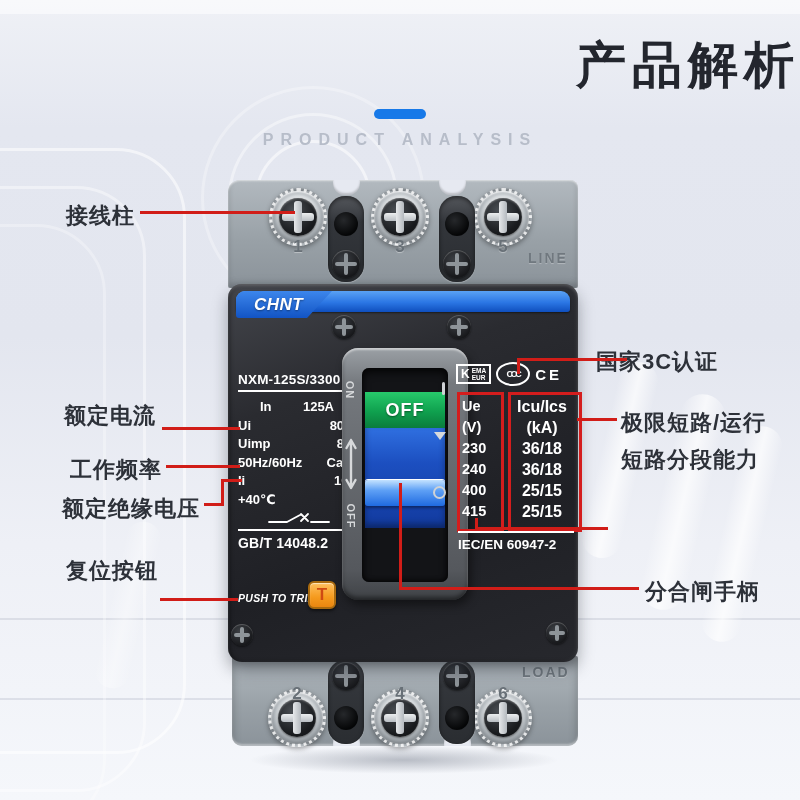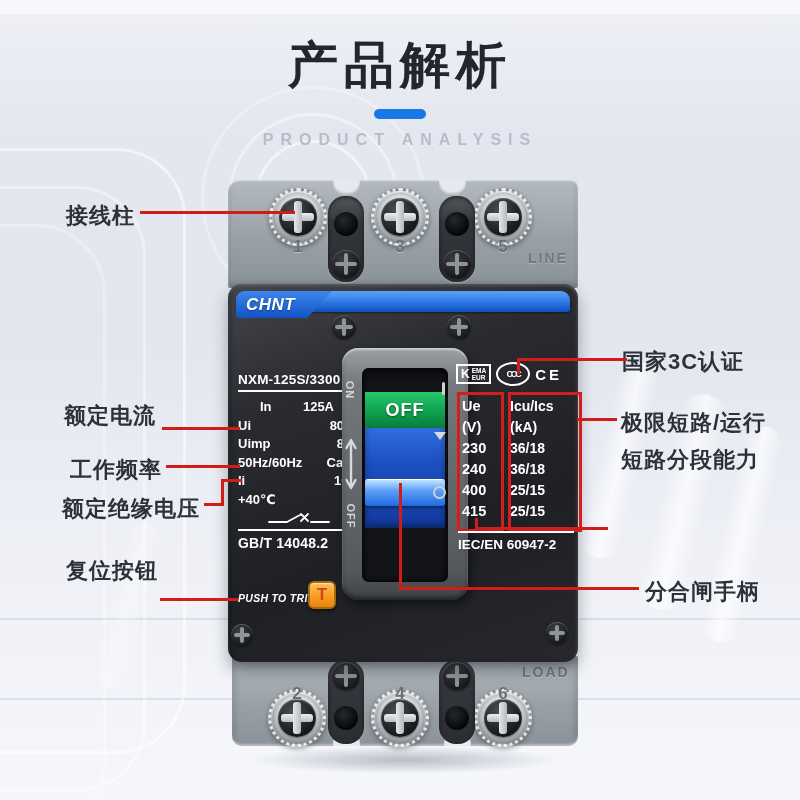--- a/index.html
+++ b/index.html
@@ -8,21 +8,21 @@
     background:linear-gradient(180deg,#eff1f6 0%,#e4e7f0 16%,#e3e6ef 42%,#eef0f6 68%,#f5f7fb 100%);}
   
   .deco{position:absolute;pointer-events:none;}
   .ring{border:3px solid rgba(255,255,255,.55);border-radius:50%;}
   .sw{border:3px solid rgba(255,255,255,.55);border-radius:70px;}
   .hline{height:2px;background:rgba(175,182,196,.33);left:0;width:800px;}
   .band{background:linear-gradient(90deg,rgba(255,255,255,0),rgba(255,255,255,.7),rgba(255,255,255,0));
     transform:rotate(13deg);border-radius:24px;}
   .topshine{left:0;top:0;width:800px;height:14px;background:rgba(255,255,255,.55);}
   
-  .title{position:absolute;left:0;top:32px;width:800px;text-align:center;
+  .title{position:absolute;left:0;top:32px;width:800px;text-align:right;
     font-size:50px;font-weight:900;letter-spacing:6px;color:#23262e;}
   .title-bar{position:absolute;left:374px;top:109px;width:52px;height:10px;border-radius:5px;}
   .subtitle{position:absolute;left:0;top:131px;width:800px;text-align:center;
     font-size:16px;font-weight:700;letter-spacing:7px;color:#b7bdc9;}
   
   .breaker{position:absolute;left:228px;top:180px;width:350px;height:570px;}
   .tblock{position:absolute;left:0;width:350px;background:linear-gradient(180deg,#b2b9bf,#99a1a7 55%,#8b939a);
     box-shadow:inset 0 1px 2px rgba(255,255,255,.6),inset 0 -4px 6px rgba(0,0,0,.18);z-index:1;}
   .tblock.top{top:0;height:108px;border-radius:12px 8px 2px 2px;}
   .tblock.bottom{left:4px;top:476px;height:90px;width:346px;border-radius:2px 2px 10px 10px;
@@ -59,21 +59,21 @@
   .body{position:absolute;left:0;top:104px;width:350px;height:378px;border-radius:14px;z-index:2;
     background:linear-gradient(160deg,#44464c 0%,#2a2b30 28%,#1f2025 65%,#27282d 100%);
     box-shadow:inset 0 2px 3px rgba(255,255,255,.18),inset -2px 0 4px rgba(255,255,255,.06),
       inset 2px 0 4px rgba(0,0,0,.4),0 8px 16px rgba(20,25,35,.35);}
   .band-blue{position:absolute;left:8px;top:7px;width:334px;height:21px;border-radius:9px 9px 3px 3px;
     background:linear-gradient(180deg,#5aa2f5,#2b76e4 55%,#0f4fbe);box-shadow:0 1px 2px rgba(0,0,0,.5);}
   .brand-chip{position:absolute;left:0;top:0;width:96px;height:27px;border-radius:9px 0 0 3px;
     background:linear-gradient(180deg,#3c86ec,#1254c4);clip-path:polygon(0 0,100% 0,74% 100%,0 100%);
     display:flex;align-items:center;}
   .brand-chip span{color:#fff;font-weight:800;font-style:italic;font-size:17px;letter-spacing:.5px;
-    padding-left:10px;text-shadow:0 1px 2px rgba(0,0,0,.4);}
+    padding-left:18px;text-shadow:0 1px 2px rgba(0,0,0,.4);}
   
   .spec{position:absolute;left:10px;top:88px;width:122px;color:#fff;font-weight:700;font-size:13px;}
   .model{font-size:13.5px;letter-spacing:.2px;border-bottom:2px solid #fff;padding-bottom:3px;margin-bottom:6px;}
   .srow{display:flex;justify-content:space-between;line-height:18.5px;}
   .srow.inrow{padding:0 26px 0 22px;}
   .sym-row{height:17px;display:flex;align-items:center;justify-content:center;}
   .sdiv{height:2px;background:#fff;margin:3px 0 4px 0;}
   .std{font-size:14px;letter-spacing:.2px;}
   
   .bezel{position:absolute;left:114px;top:64px;width:126px;height:252px;border-radius:16px;
@@ -95,21 +95,21 @@
   .rmark-ring{position:absolute;right:2px;top:118px;width:9px;height:9px;border:2px solid #cfd2d5;border-radius:50%;}
   
   .certs{position:absolute;left:228px;top:78px;width:120px;display:flex;align-items:center;gap:5px;color:#fff;}
   .kema{border:2px solid #fff;display:flex;align-items:center;gap:2px;padding:1px 3px;}
   .kema .k{font-size:12px;font-weight:800;}
   .kema .col{display:flex;flex-direction:column;font-size:6.5px;font-weight:800;line-height:7px;}
   .cccmark{width:30px;height:20px;border:2px solid #fff;border-radius:50%;display:flex;align-items:center;justify-content:center;
     font-size:9px;font-weight:800;letter-spacing:-2px;}
   .cemark{font-size:15px;font-weight:800;letter-spacing:3px;text-align:right;}
   .col-ue{position:absolute;left:234px;top:112px;width:34px;color:#fff;font-weight:700;font-size:14.5px;line-height:21px;}
-  .col-ik{position:absolute;left:282px;top:112px;width:64px;color:#fff;font-weight:700;font-size:14px;line-height:21px;text-align:left;}
+  .col-ik{position:absolute;left:282px;top:112px;width:64px;color:#fff;font-weight:700;font-size:16px;line-height:21px;text-align:center;}
   .redbox{position:absolute;border:3px solid #d41d1d;}
   .cdiv{position:absolute;left:230px;top:247px;width:116px;height:2px;background:#fff;}
   .iec{position:absolute;left:230px;top:253px;color:#fff;font-weight:700;font-size:13.5px;}
   
   .trip-label{position:absolute;left:10px;top:308px;color:#fff;font-weight:800;font-style:italic;font-size:10.5px;letter-spacing:.3px;}
   .trip-btn{position:absolute;left:80px;top:297px;width:28px;height:28px;border-radius:6px;box-sizing:border-box;
     background:linear-gradient(180deg,#ffc05e,#f59a1d 60%,#e98610);border:2px solid #a96a0e;
     box-shadow:inset 0 1px 1px rgba(255,255,255,.6),0 2px 3px rgba(0,0,0,.5);
     display:flex;align-items:center;justify-content:center;color:#cf4a12;font-weight:900;font-size:17px;}
   
@@ -318,21 +318,21 @@
   <div class="rline h" style="left:166px;top:465px;width:74px;"></div>
 
   <div class="cn-label" style="left:62px;top:494px;">额定绝缘电压</div>
   <div class="rline h" style="left:204px;top:503px;width:20px;"></div>
   <div class="rline v" style="left:221px;top:479px;height:27px;"></div>
   <div class="rline h" style="left:221px;top:479px;width:21px;"></div>
 
   <div class="cn-label" style="left:66px;top:556px;">复位按钮</div>
   <div class="rline h" style="left:160px;top:598px;width:78px;"></div>
 
-  <div class="cn-label" style="left:622px;top:347px;">国家3C认证</div>
+  <div class="cn-label" style="left:596px;top:347px;">国家3C认证</div>
   <div class="rline v" style="left:517px;top:358px;height:16px;"></div>
   <div class="rline h" style="left:517px;top:358px;width:110px;"></div>
 
   <div class="cn-label" style="left:621px;top:445px;">短路分段能力</div>
   <div class="cn-label" style="left:621px;top:408px;">极限短路/运行</div>
   <div class="rline h" style="left:577px;top:418px;width:40px;"></div>
 
   <div class="rline v" style="left:475px;top:518px;height:12px;"></div>
   <div class="rline h" style="left:475px;top:527px;width:133px;"></div>
 

